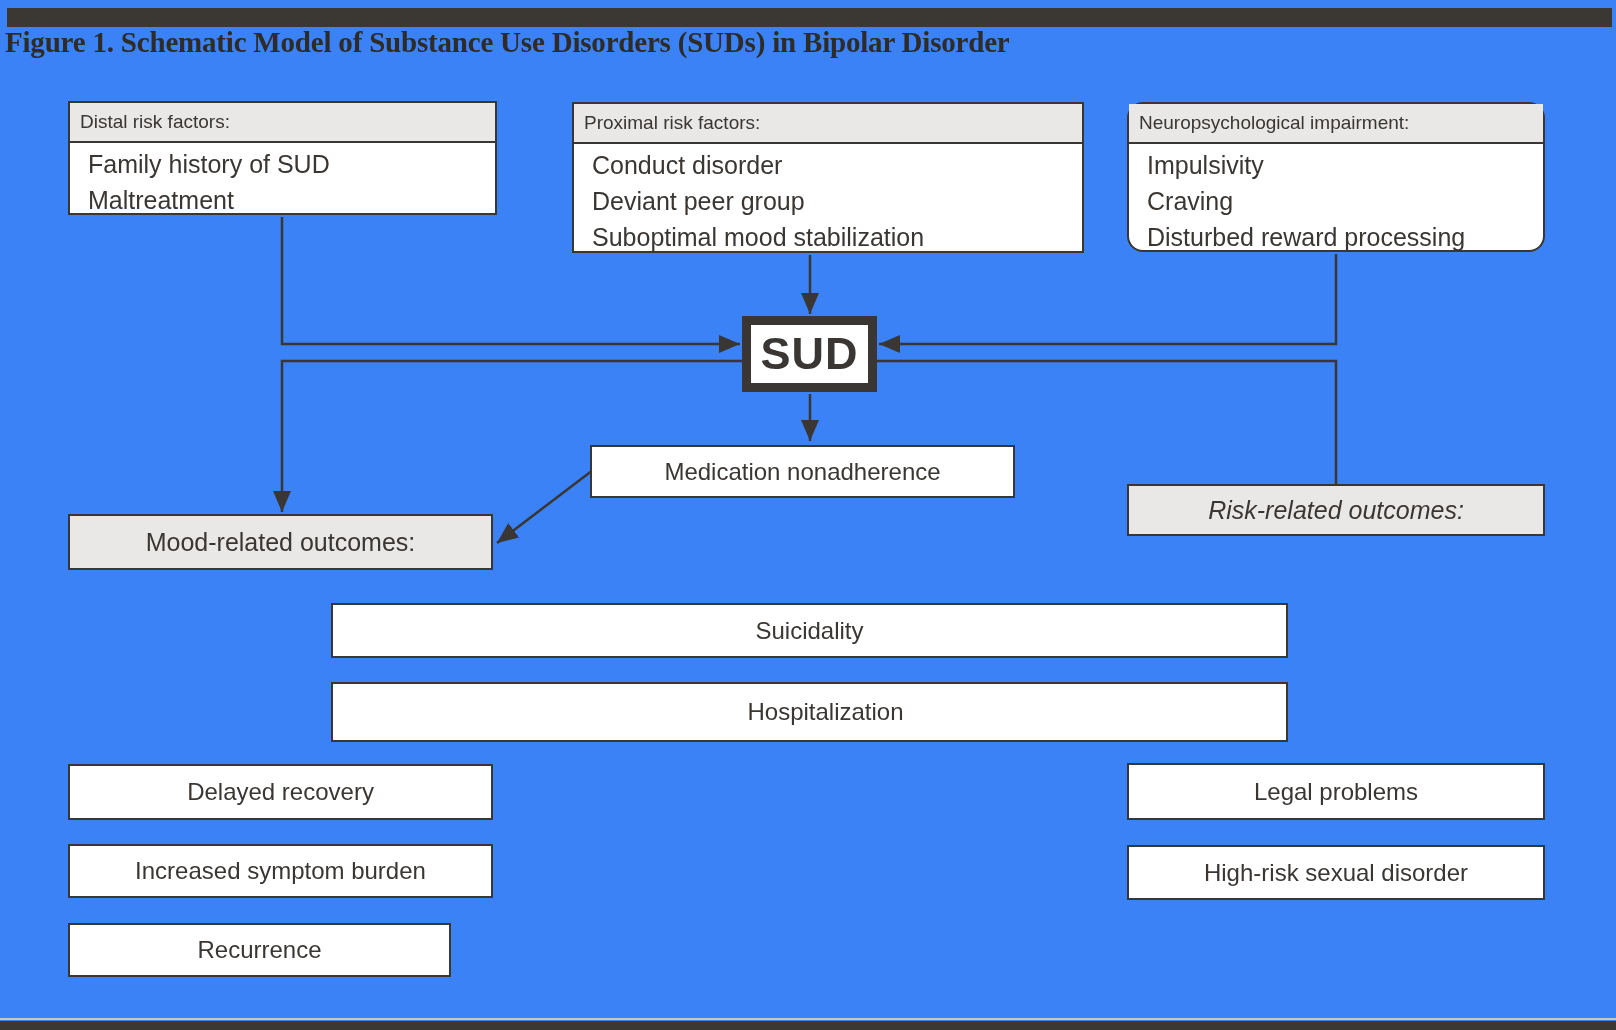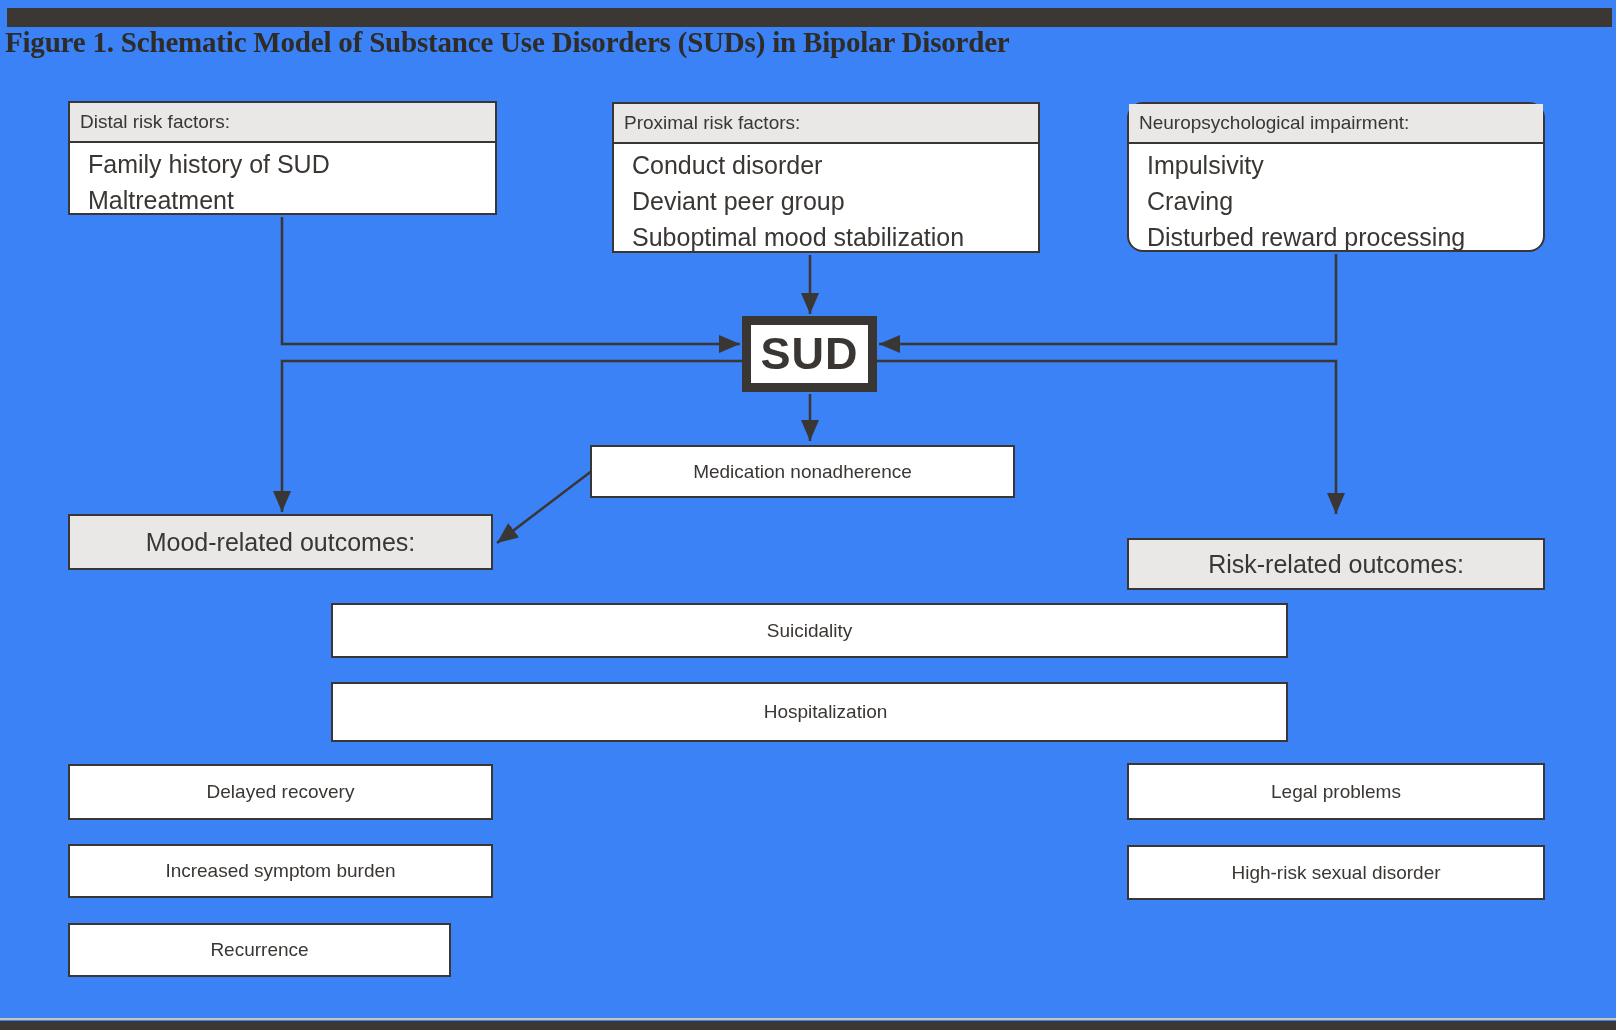--- a/index.html
+++ b/index.html
@@ -30,21 +30,21 @@
   }
   .items{padding:3px 0 0 18px;font-size:25px;line-height:36px;}
   .items div{white-space:nowrap;}
   .gray-label{
     background:#e9e8e7;
     display:flex;align-items:center;justify-content:center;
     font-size:25px;
   }
   .center-label{
     display:flex;align-items:center;justify-content:center;
-    font-size:19px;
+    font-size:24px;
   }
   #sud-box{
     border:9px solid #3a3633;
     display:flex;align-items:center;justify-content:center;
     font-weight:bold;font-size:45px;letter-spacing:1px;
   }
   #connectors{position:absolute;left:0;top:0;pointer-events:none;}
   #connectors polyline, #connectors line{fill:none;stroke:#3a3633;stroke-width:2.5;}
 </style>
 </head>
@@ -72,21 +72,21 @@
   </svg>
 
   <div class="box" style="left:68px;top:101px;width:429px;height:114px;">
     <div class="hdr">Distal risk factors:</div>
     <div class="items">
       <div>Family history of SUD</div>
       <div>Maltreatment</div>
     </div>
   </div>
 
-  <div class="box" style="left:612px;top:102px;width:428px;height:151px;">
+  <div class="box" style="left:572px;top:102px;width:512px;height:151px;">
     <div class="hdr">Proximal risk factors:</div>
     <div class="items">
       <div>Conduct disorder</div>
       <div>Deviant peer group</div>
       <div>Suboptimal mood stabilization</div>
     </div>
   </div>
 
   <div class="box" style="left:1127px;top:102px;width:418px;height:150px;border-radius:16px;">
     <div class="hdr">Neuropsychological impairment:</div>
@@ -102,21 +102,21 @@
   </div>
 
   <div class="box center-label" style="left:590px;top:445px;width:425px;height:53px;">
     <span>Medication nonadherence</span>
   </div>
 
   <div class="box gray-label" style="left:68px;top:514px;width:425px;height:56px;">
     <span>Mood-related outcomes:</span>
   </div>
 
-  <div class="box gray-label" style="left:1127px;top:538px;width:418px;height:52px;">
+  <div class="box gray-label" style="left:1127px;top:484px;width:418px;height:52px;font-style:italic;">
     <span>Risk-related outcomes:</span>
   </div>
 
   <div class="box center-label" style="left:331px;top:603px;width:957px;height:55px;">
     <span>Suicidality</span>
   </div>
   <div class="box center-label" style="left:331px;top:682px;width:957px;height:60px;padding-left:32px;">
     <span>Hospitalization</span>
   </div>
 

